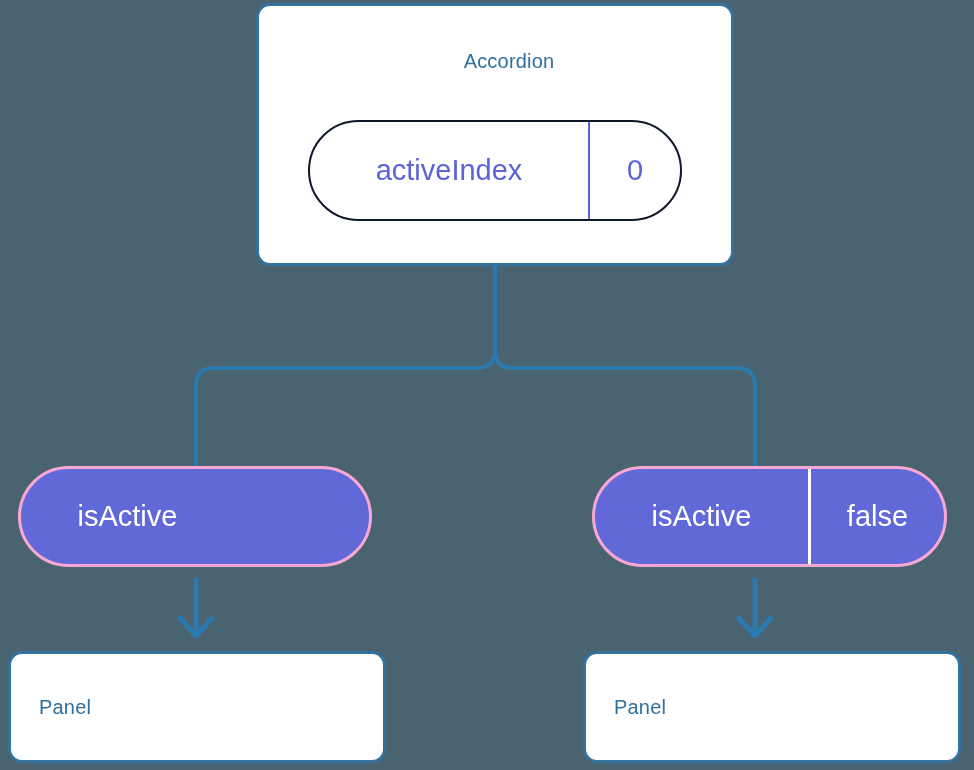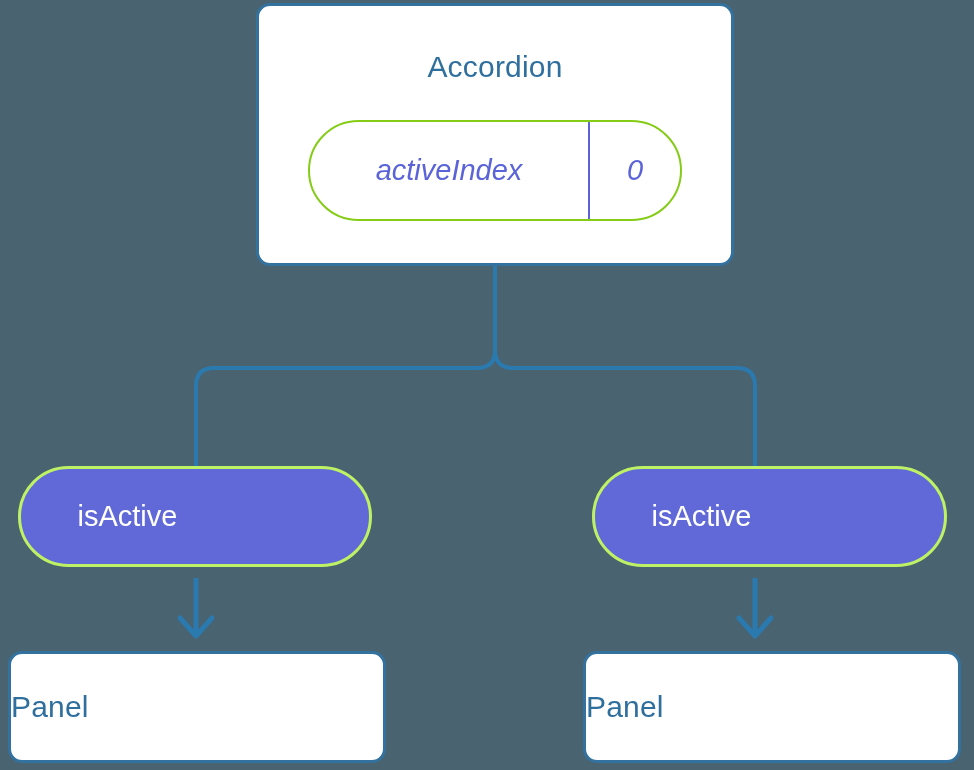--- a/index.html
+++ b/index.html
@@ -37,25 +37,26 @@
     position: absolute;
     box-sizing: border-box;
     background: #ffffff;
     border: 3px solid #33719e;
     border-radius: 14px;
     z-index: 2;
   }
 
   .card-title {
     color: #2f6f9e;
-    font-size: 30px;
+    font-size: 20px;
     font-weight: 400;
     text-align: center;
     letter-spacing: 0.2px;
     white-space: nowrap;
+    margin-left: 28px;
   }
 
   
   #accordion-card {
     left: 256px;
     top: 3px;
     width: 478px;
     height: 263px;
   }
   #accordion-card .card-title {
@@ -90,31 +91,30 @@
     justify-content: center;
     font-size: 29px;
     font-weight: 400;
     white-space: nowrap;
     box-sizing: border-box;
   }
 
   
   .pill.outlined {
     background: #ffffff;
-    border: 2px solid #84cc16;
-    font-style: italic;
+    border: 2px solid #0f172a;
   }
   .pill.outlined .pill-key,
   .pill.outlined .pill-val { color: #5b63d8; }
   .pill.outlined .pill-val { border-left: 2px solid #5b63d8; }
 
   
   .pill.filled {
     background: #6169d8;
-    border: 3px solid #bef264;
+    border: 3px solid #f9a8d4;
   }
   .pill.filled .pill-key,
   .pill.filled .pill-val { color: #ffffff; }
   .pill.filled .pill-val { border-left: 3px solid #ffffff; }
 
   #pill-active-index {
     left: 308px;
     top: 120px;
     width: 374px;
     height: 101px;
@@ -175,19 +175,20 @@
   <div id="pill-is-active-left" class="pill filled pill-is-active">
     <span class="pill-key">isActive</span>
   </div>
 
   <div id="panel-card-left" class="card panel-card">
     <div class="card-title">Panel</div>
   </div>
 
   <div id="pill-is-active-right" class="pill filled pill-is-active">
     <span class="pill-key">isActive</span>
+    <span class="pill-val">false</span>
   </div>
 
   <div id="panel-card-right" class="card panel-card">
     <div class="card-title">Panel</div>
   </div>
 
 </div>
 
 </body></html>

